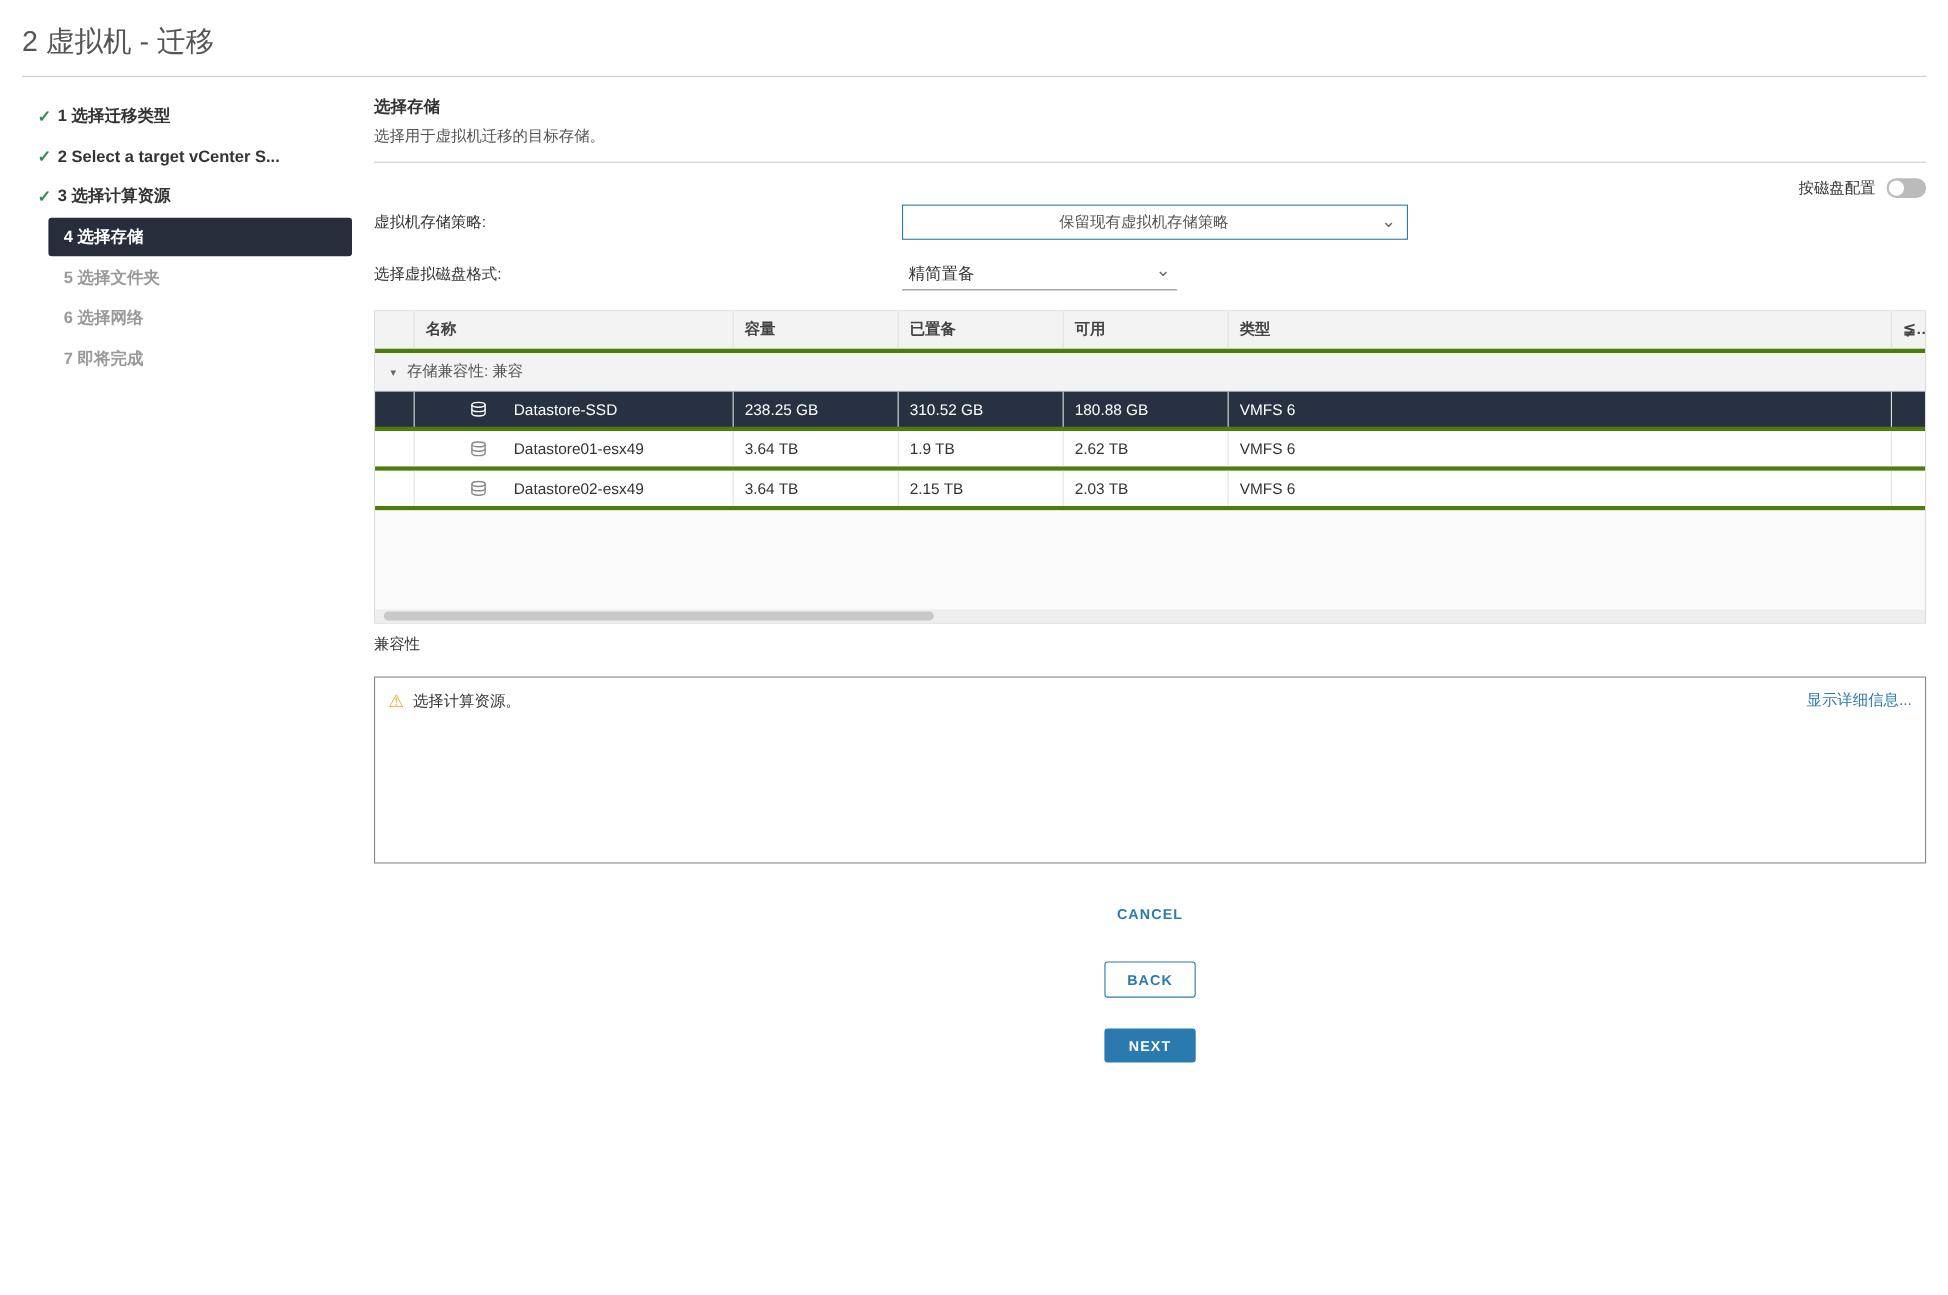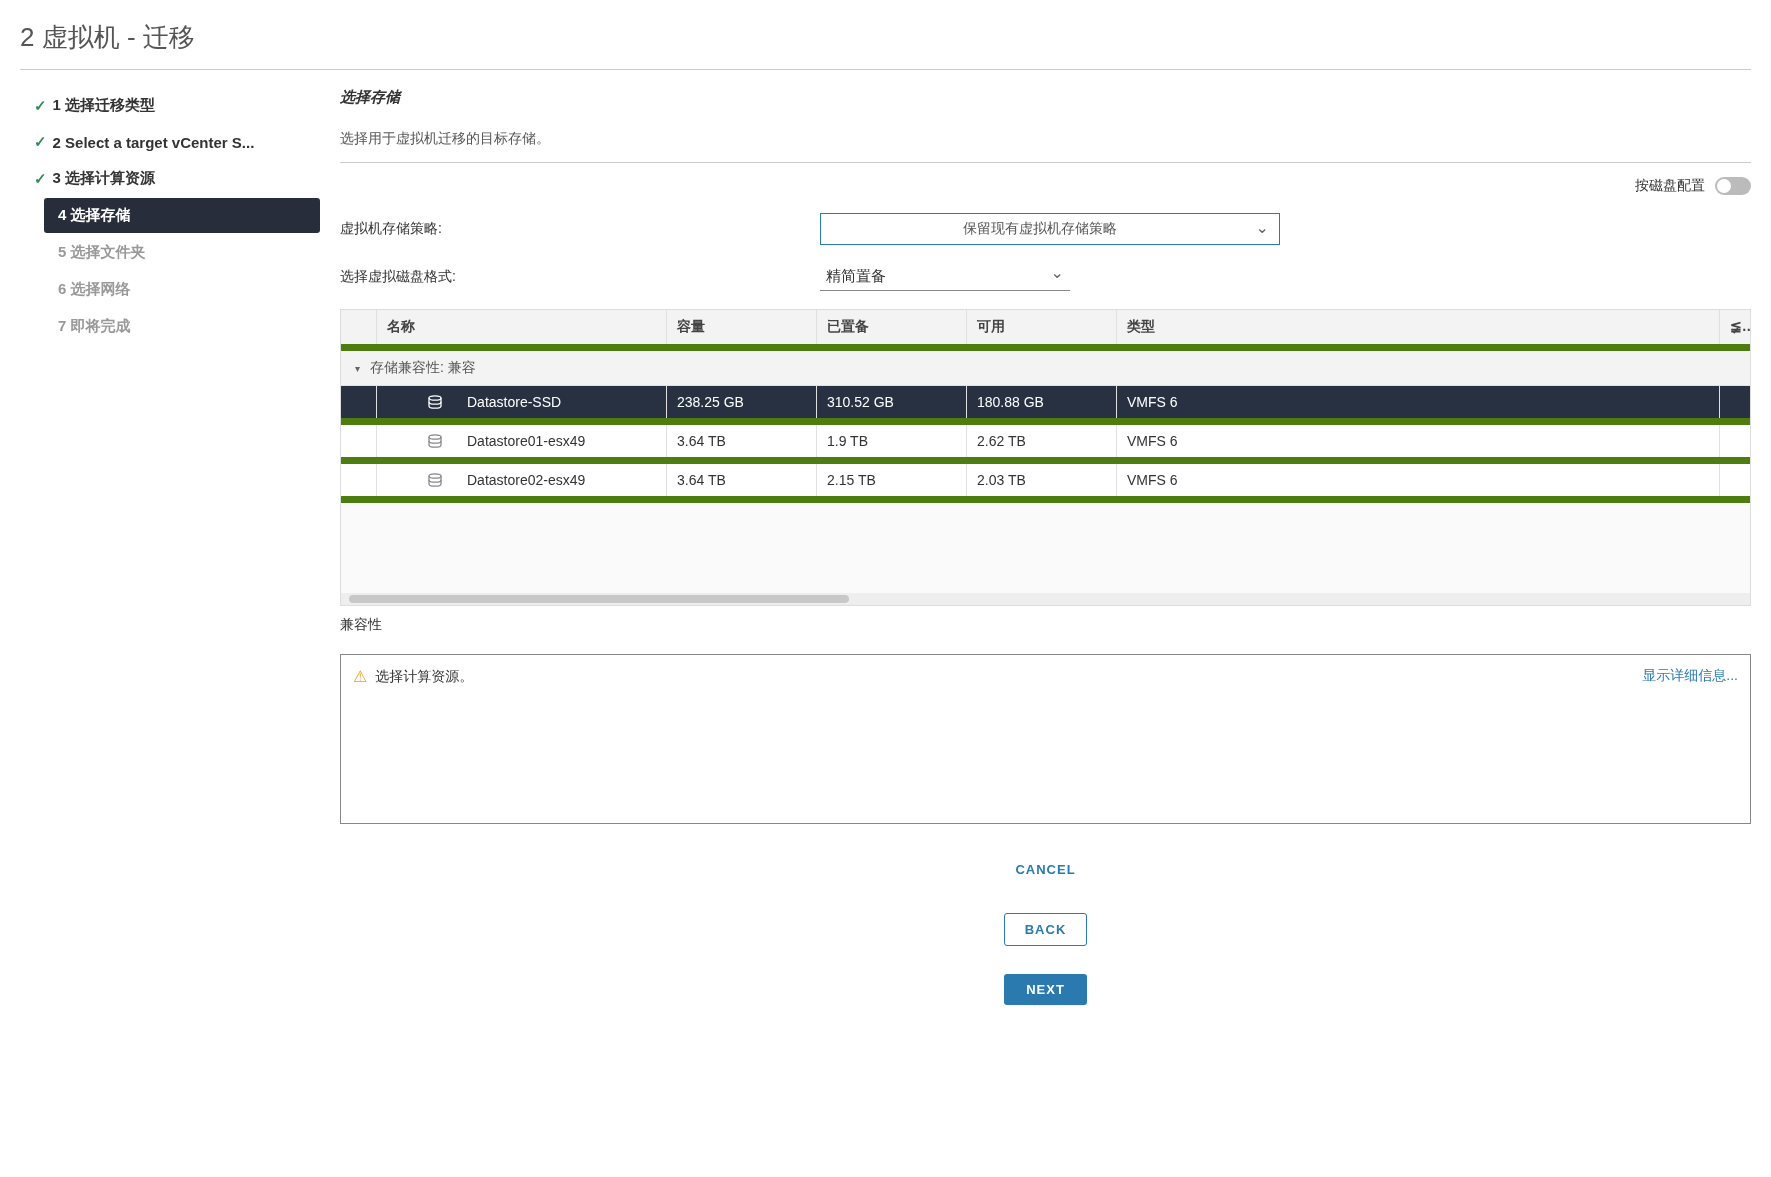--- a/index.html
+++ b/index.html
@@ -51,36 +51,35 @@
       color: #999;
       margin-left: 24px;
     }
     .main {
       flex: 1;
       min-width: 0;
     }
     .section-title {
       font-size: 15px;
       font-weight: 600;
-      margin-bottom: 23px;
-      font-style: italic;
+      margin-bottom: 8px;
     }
     .section-desc {
       font-size: 14px;
       color: #555;
       padding-bottom: 14px;
       border-bottom: 1px solid #ccc;
       margin-bottom: 14px;
     }
     .toggle-row {
       display: flex;
       justify-content: flex-end;
       align-items: center;
       gap: 10px;
-      margin-bottom: 18px;
+      margin-bottom: 6px;
       font-size: 14px;
     }
     .toggle {
       width: 36px;
       height: 18px;
       border-radius: 10px;
       background: #bbb;
       position: relative;
       cursor: pointer;
     }
@@ -138,21 +137,21 @@
       color: #666;
       font-size: 16px;
     }
     .grid {
       border: 1px solid #ddd;
       background: #fafafa;
       margin-bottom: 4px;
     }
     .grid-header, .grid-row {
       display: flex;
-      border-bottom: 7px solid #4d7c0f;
+      border-bottom: 4px solid #4d7c0f;
     }
     .grid-header {
       background: #f3f3f3;
       font-weight: 600;
       color: #444;
     }
     .grid-cell {
       padding: 8px 10px;
       border-right: 1px solid #e0e0e0;
       overflow: hidden;

